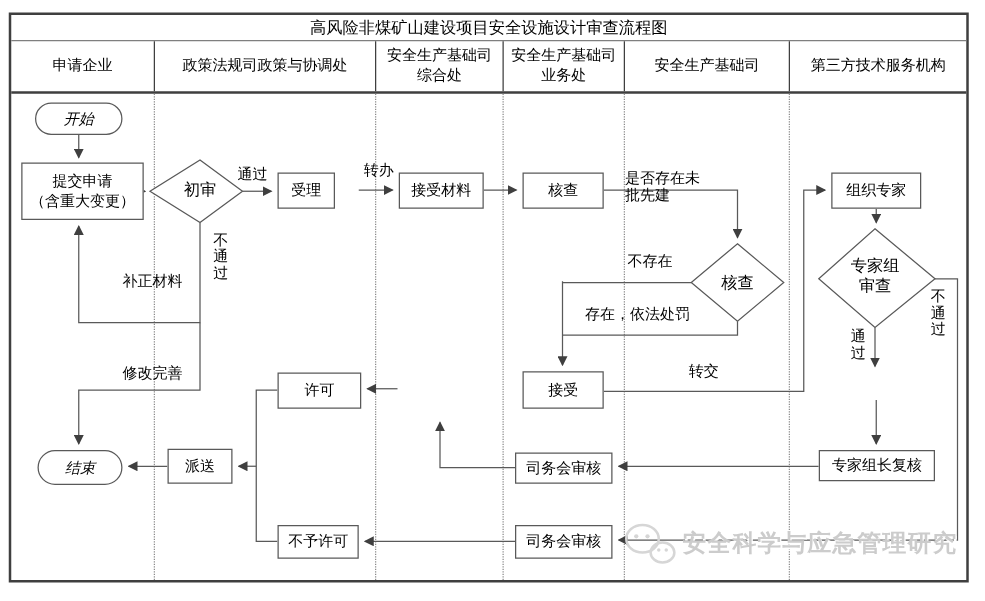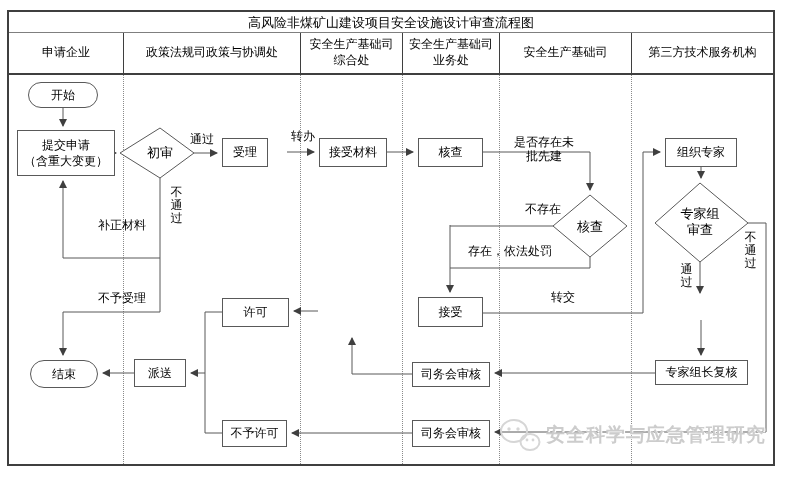--- a/index.html
+++ b/index.html
@@ -32,28 +32,28 @@
     border-left:1px dotted #8a8a8a; z-index:1;
   }
   svg.flow { position:absolute; left:0; top:0; z-index:2; }
   .node {
     position:absolute; box-sizing:border-box; background:#fff;
     border:1px solid #595959; display:flex; flex-direction:column;
     align-items:center; justify-content:center; text-align:center;
     font-size:12px; line-height:1.35; z-index:3;
   }
   .node span { display:block; white-space:nowrap; }
-  .pill { border-radius:14px; }
+  .pill { border-radius:14px;font-style:italic; }
   .dlabel {
     position:absolute; z-index:4; font-size:13px; line-height:1.25;
     display:flex; flex-direction:column; align-items:center; justify-content:center;
     text-align:center;
   }
   .hlabel { position:absolute; z-index:4; font-size:12px; line-height:1.2; white-space:nowrap; }
-  .hlabel span { display:block; text-align:center; white-space:nowrap; }
+  .hlabel span { display:block; text-align:left; white-space:nowrap; }
   .vlabel {
     position:absolute; z-index:4; font-size:12px; width:13px;
     word-break:break-all; line-height:1.08; text-align:center;
   }
   .watermark {
     position:absolute; left:498px; top:417px; z-index:5;
     display:flex; align-items:center; gap:4px;
   }
   .watermark .wm-text {
     font-size:19px; font-weight:bold; letter-spacing:1px;
@@ -190,27 +190,27 @@
   <div class="node" style="left:134px;top:359px;width:52px;height:28px">
     <span>派送</span>
   </div>
   <div class="node pill" style="left:30px;top:360px;width:68px;height:28px">
     <span>结束</span>
   </div>
 
   <div class="hlabel" style="left:190px;top:132px">通过</div>
   <div class="vlabel" style="left:170px;top:186px">不通过</div>
   <div class="hlabel" style="left:98px;top:218px">补正材料</div>
-  <div class="hlabel" style="left:98px;top:291px">不予受理</div>
+  <div class="hlabel" style="left:98px;top:291px">修改完善</div>
   <div class="hlabel" style="left:291px;top:129px">转办</div>
   <div class="hlabel" style="left:500px;top:135px;width:88px">
     <span>是否存在未</span>
     <span>批先建</span>
   </div>
-  <div class="hlabel" style="left:525px;top:202px">不存在</div>
+  <div class="hlabel" style="left:502px;top:202px">不存在</div>
   <div class="hlabel" style="left:468px;top:244px">存在，依法处罚</div>
   <div class="hlabel" style="left:551px;top:290px">转交</div>
   <div class="vlabel" style="left:680px;top:263px">通过</div>
   <div class="vlabel" style="left:744px;top:231px">不通过</div>
 
   <div class="watermark">
     <svg width="44" height="36" viewBox="0 0 44 36">
       <ellipse cx="16" cy="14" rx="13" ry="11" fill="none" stroke="#d6d6d6" stroke-width="2"></ellipse>
       <ellipse cx="32" cy="25" rx="9.5" ry="8" fill="none" stroke="#d6d6d6" stroke-width="2"></ellipse>
       <circle cx="11" cy="12" r="1.7" fill="#d6d6d6"></circle>

